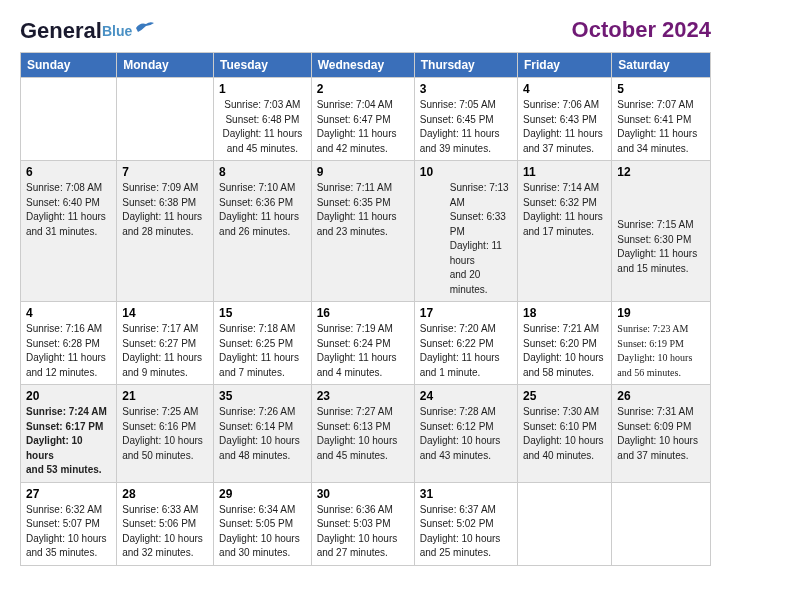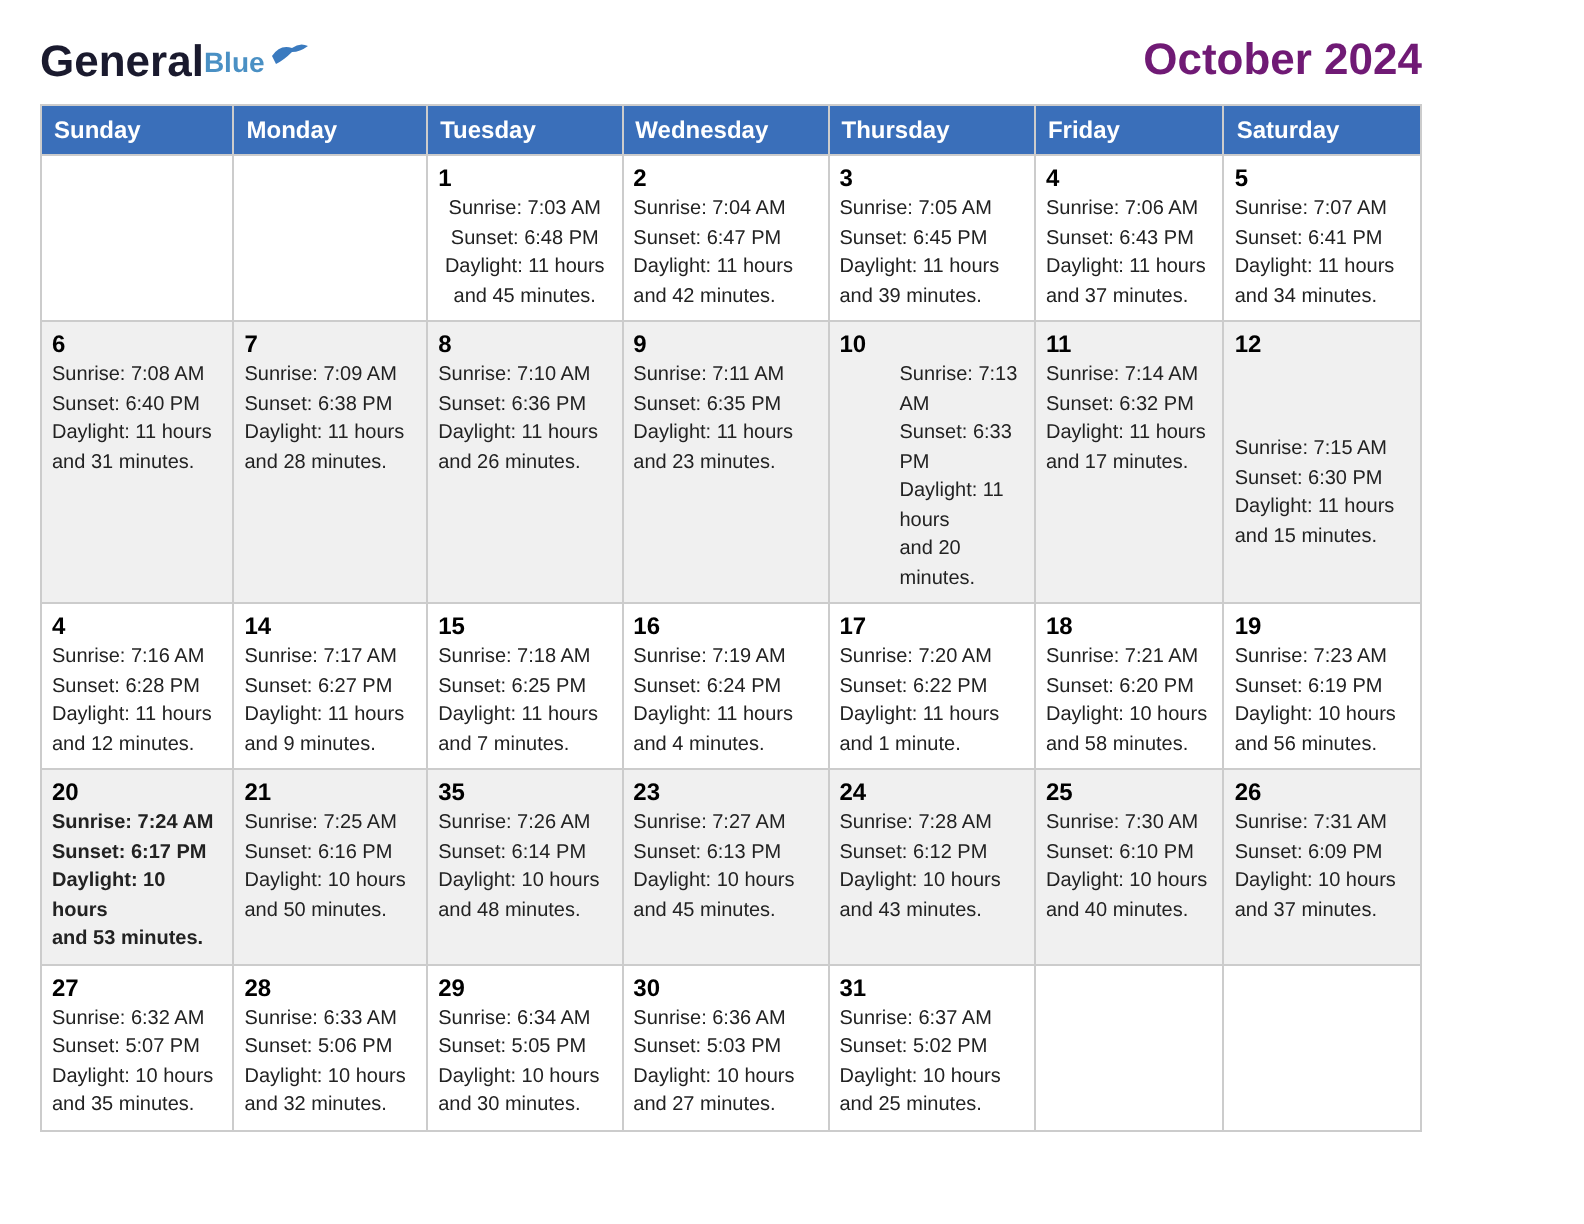--- a/index.html
+++ b/index.html
@@ -243,21 +243,21 @@
           </td>
           <td>
             <span class="day-number">18</span>
             <div class="day-detail" style="white-space: pre-line;">Sunrise: 7:21 AM
 Sunset: 6:20 PM
 Daylight: 10 hours
 and 58 minutes.</div>
           </td>
           <td>
             <span class="day-number">19</span>
-            <div class="day-detail" style="white-space: pre-line;">Sunrise: 7:23 AM
+            <div class="day-detail" style="white-space: pre-line; font-family: Liberation Serif, serif;">Sunrise: 7:23 AM
 Sunset: 6:19 PM
 Daylight: 10 hours
 and 56 minutes.</div>
           </td>
         </tr>
         <tr class="row-even">
           <td>
             <span class="day-number">20</span>
             <div class="day-detail" style="white-space: pre-line; font-weight: bold;">Sunrise: 7:24 AM
 Sunset: 6:17 PM

